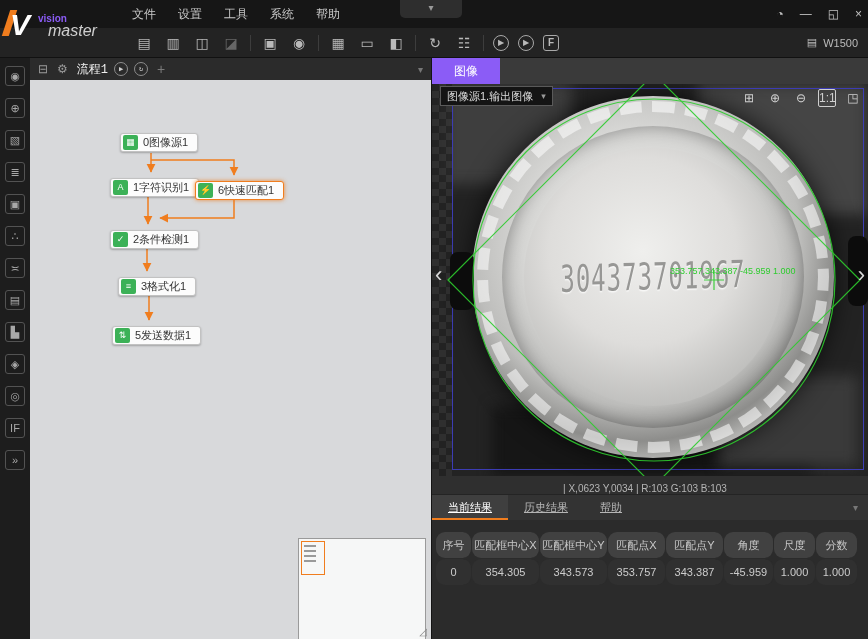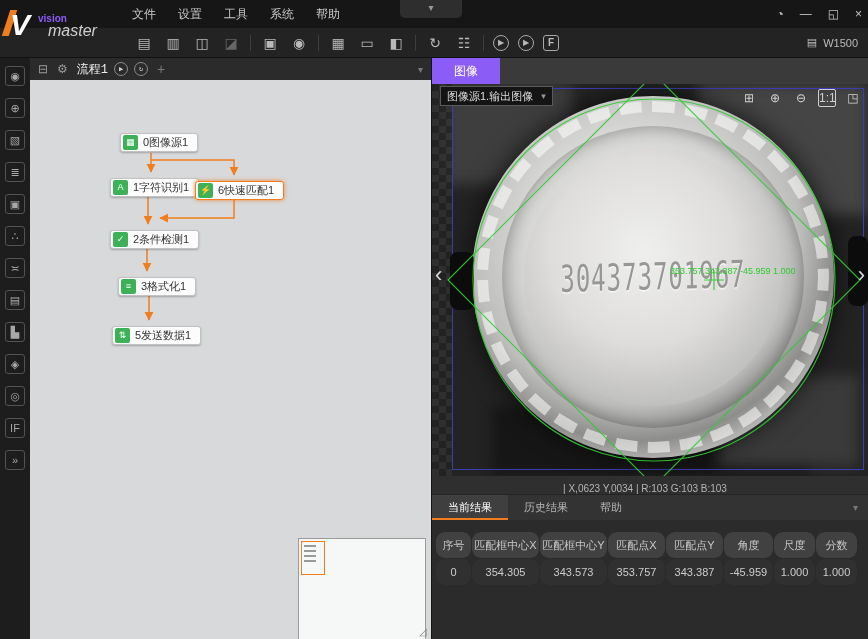--- a/index.html
+++ b/index.html
@@ -89,21 +89,21 @@
   .source-dd { position:absolute; left:8px; top:2px; height:20px; background:#141414; border:1px solid #5a5a5a;
     color:#ddd; font-size:11px; line-height:18px; padding:0 6px; display:flex; align-items:center; gap:8px; z-index:6; }
   .source-dd .dd-arrow { color:#999; font-size:9px; }
   .zoom-tools { position:absolute; right:6px; top:5px; display:flex; gap:8px; z-index:6; }
   .ztool { width:18px; height:18px; text-align:center; line-height:18px; color:#cfcfcf; font-size:12px; cursor:default; }
   .ztool.small { font-size:12px; border:1px solid #cfcfcf; border-radius:2px; line-height:16px; }
 
   .status-bar { height:18px; background:#2f2f2f; display:flex; justify-content:flex-end; gap:29px; align-items:center; padding-right:10px; font-size:10px; color:#b5b5b5;flex-direction:column; }
 
   .result-tabs { height:26px; background:#333; border-top:1px solid #242424; display:flex; align-items:stretch; }
-  .rtab { padding:0 16px; line-height:24px; font-size:11px; color:#b5b5b5; cursor:default; }
+  .rtab { padding:0 16px; line-height:24px; font-size:11px; color:#b5b5b5; cursor:default;text-decoration:underline; }
   .rtab.active { background:#3f3f3f; color:#fff; border-bottom:2px solid #f07d1e; }
   .rt-chevron { margin-left:auto; padding-right:10px; color:#777; font-size:10px; line-height:26px; }
 
   .table-area { flex:1; background:#2b2b2b; padding:12px 4px 0 4px; }
   .trow { display:flex; }
   .tcell { height:26px; line-height:26px; text-align:center; font-size:11px; border-right:1px solid #2b2b2b; overflow:hidden; white-space:nowrap;border-radius:9px; }
   .trow.head .tcell { background:#414141; color:#c9c9c9; }
   .trow.data .tcell { background:#303030; color:#cccccc; margin-top:1px; }
   .c0{width:36px;} .c1{width:68px;} .c2{width:68px;} .c3{width:58px;} .c4{width:58px;} .c5{width:50px;} .c6{width:42px;} .c7{width:42px;}
 </style>

